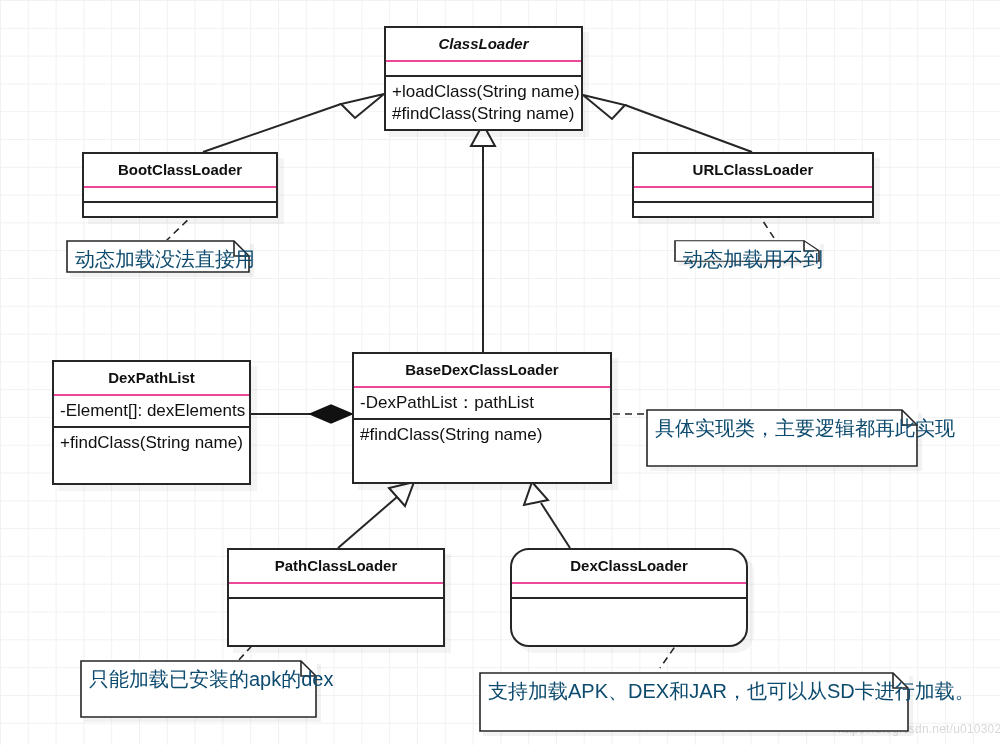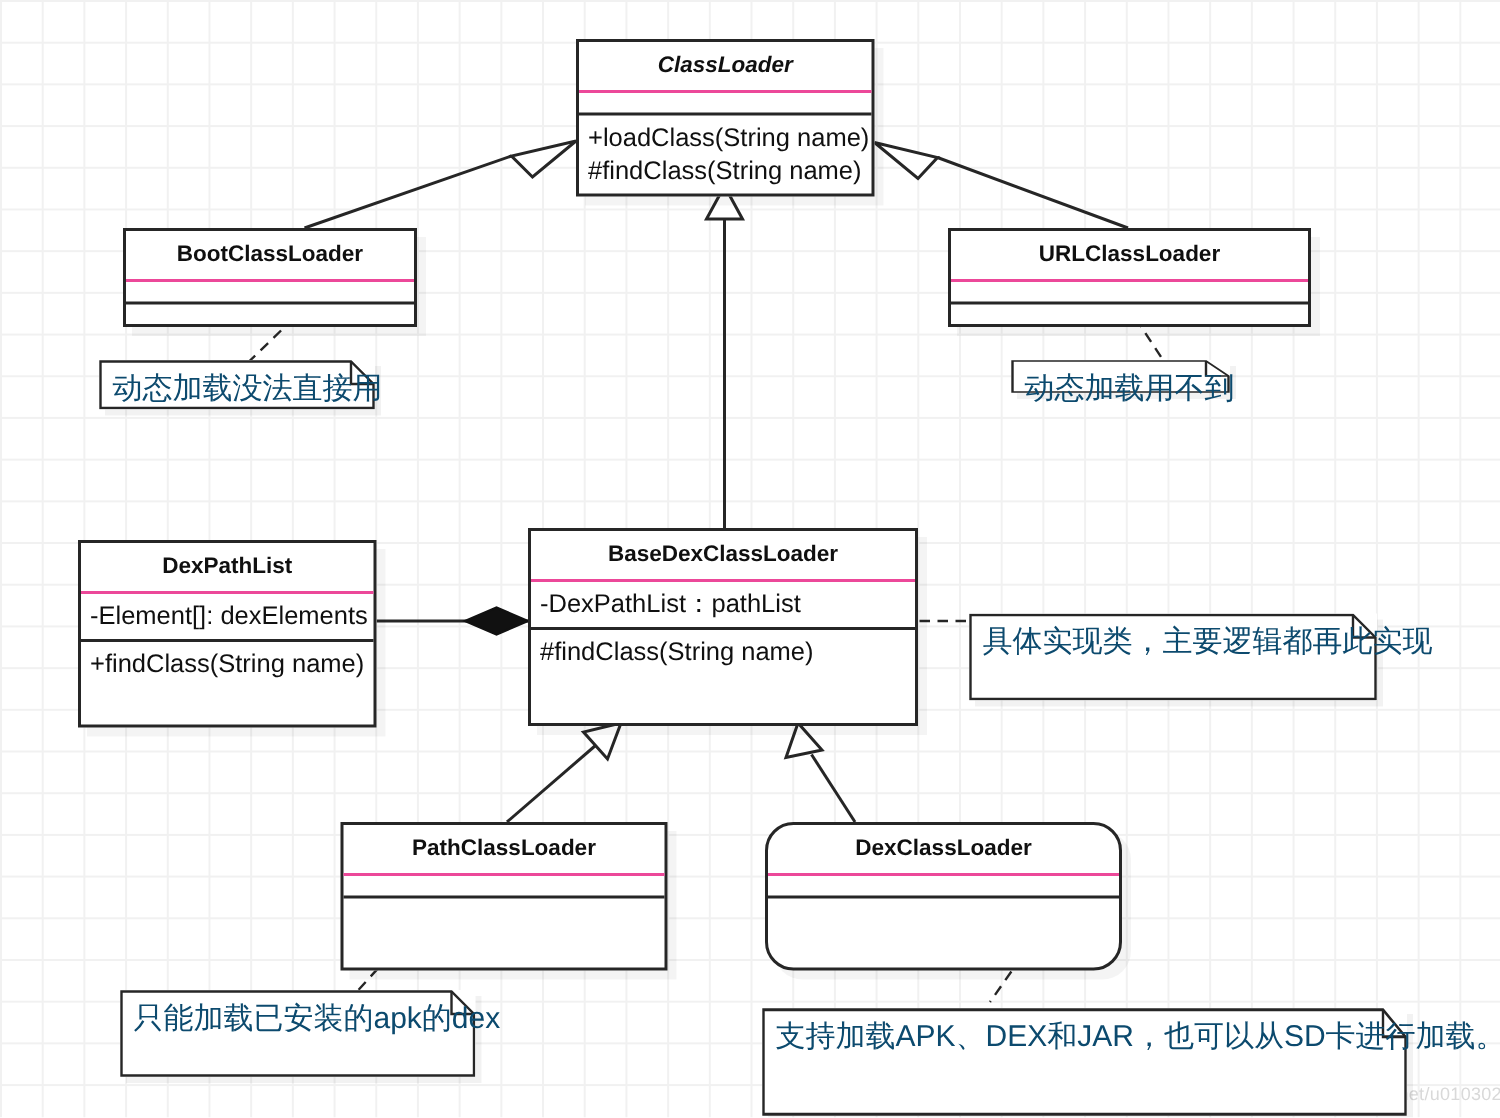--- a/index.html
+++ b/index.html
@@ -222,21 +222,21 @@
   </div>
 
   <div class="uml-note" style="left:80px; top:660px; width:237px; height:58px;">
     <svg viewBox="0 0 237 58" preserveAspectRatio="none">
       <path d="M1,1 H221 L236,16 V57 H1 Z" fill="#ffffff" stroke="#262626" stroke-width="1.6"></path>
       <path d="M221,1 V16 H236" fill="none" stroke="#262626" stroke-width="1.6"></path>
     </svg>
     <div class="note-text">只能加载已安装的apk的dex</div>
   </div>
 
-  <div class="uml-note" style="left:508px; top:672px; width:430px; height:72px;">
+  <div class="uml-note" style="left:479px; top:672px; width:430px; height:60px;">
     <svg viewBox="0 0 430 60" preserveAspectRatio="none">
       <path d="M1,1 H414 L429,16 V59 H1 Z" fill="#ffffff" stroke="#262626" stroke-width="1.6"></path>
       <path d="M414,1 V16 H429" fill="none" stroke="#262626" stroke-width="1.6"></path>
     </svg>
     <div class="note-text">支持加载APK、DEX和JAR，也可以从SD卡进行加载。</div>
   </div>
 
   <div class="watermark" style="left:838px; top:722px;">https://blog.csdn.net/u010302765</div>
 
 </div>

